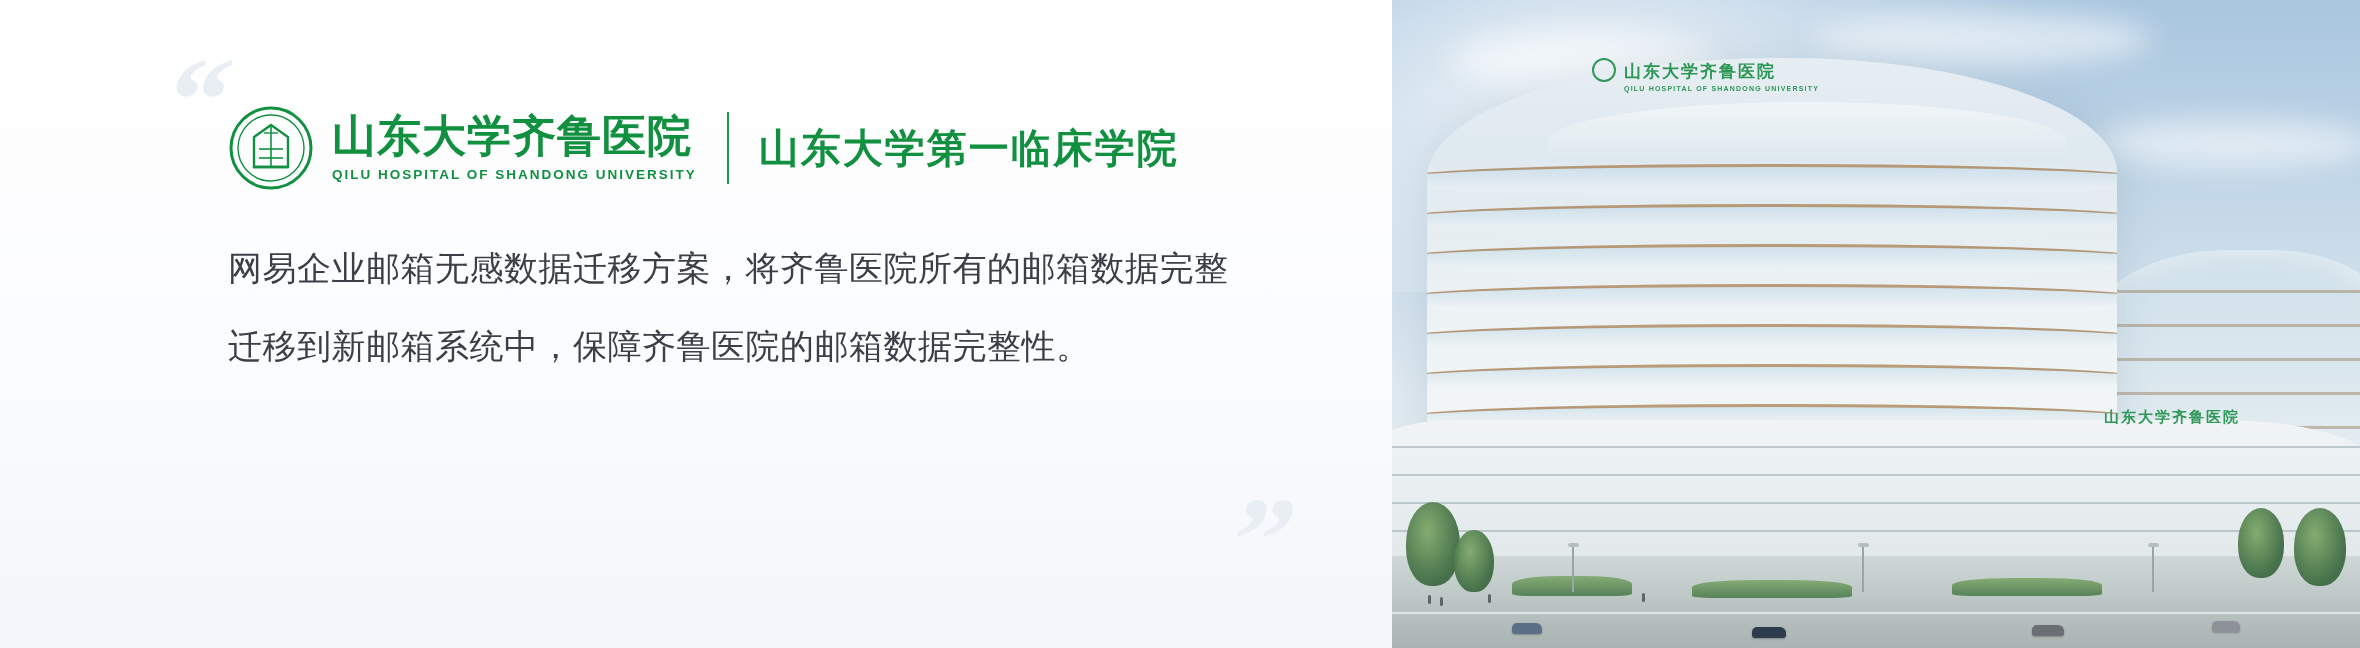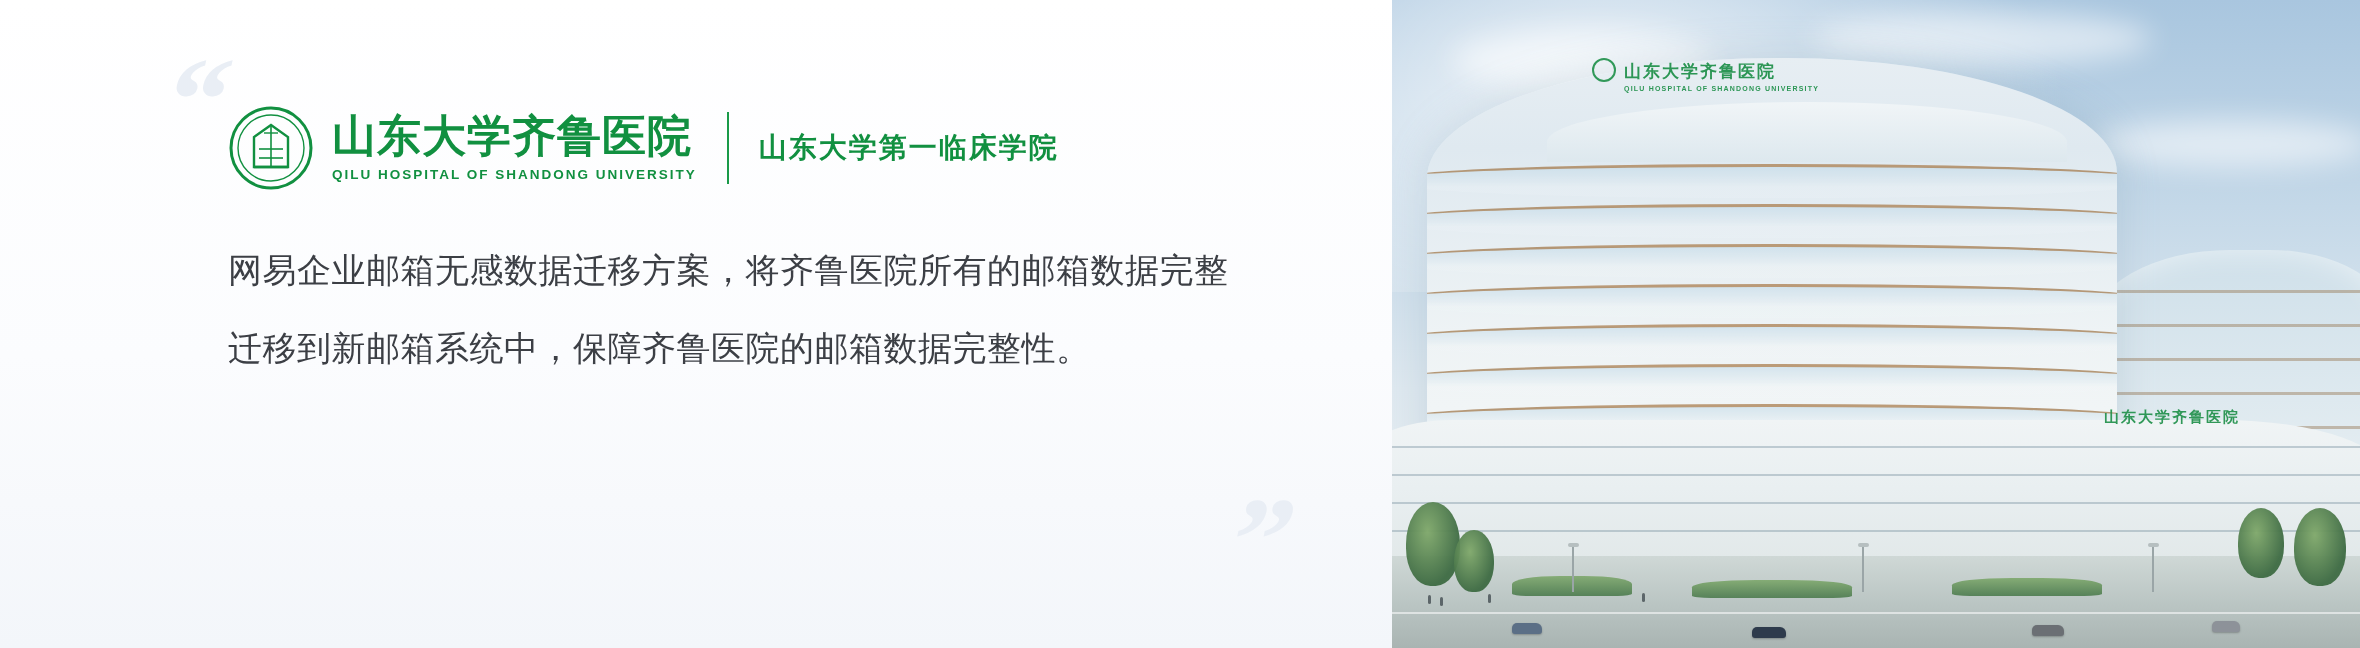--- a/index.html
+++ b/index.html
@@ -84,33 +84,33 @@
   }
   .logo-divider {
     width: 2px;
     height: 72px;
     background: #1a9a48;
     margin: 0 30px;
     flex: 0 0 2px;
   }
   .logo-sub {
     font-family: Liberation Mono, monospace;
-    font-size: 28px;
+    font-size: 40px;
     font-weight: bold;
     color: #119040;
     letter-spacing: 2px;
     white-space: nowrap;
   }
 
   .body-text {
     position: absolute;
     left: 228px;
     top: 232px;
     width: 1010px;
-    font-family: Liberation Serif, serif;
+    font-family: Liberation Mono, monospace;
     font-size: 34px;
     line-height: 78px;
     color: #3c3f45;
     letter-spacing: 0.5px;
   }
 
   
   .photo {
     position: relative;
     width: 968px;

